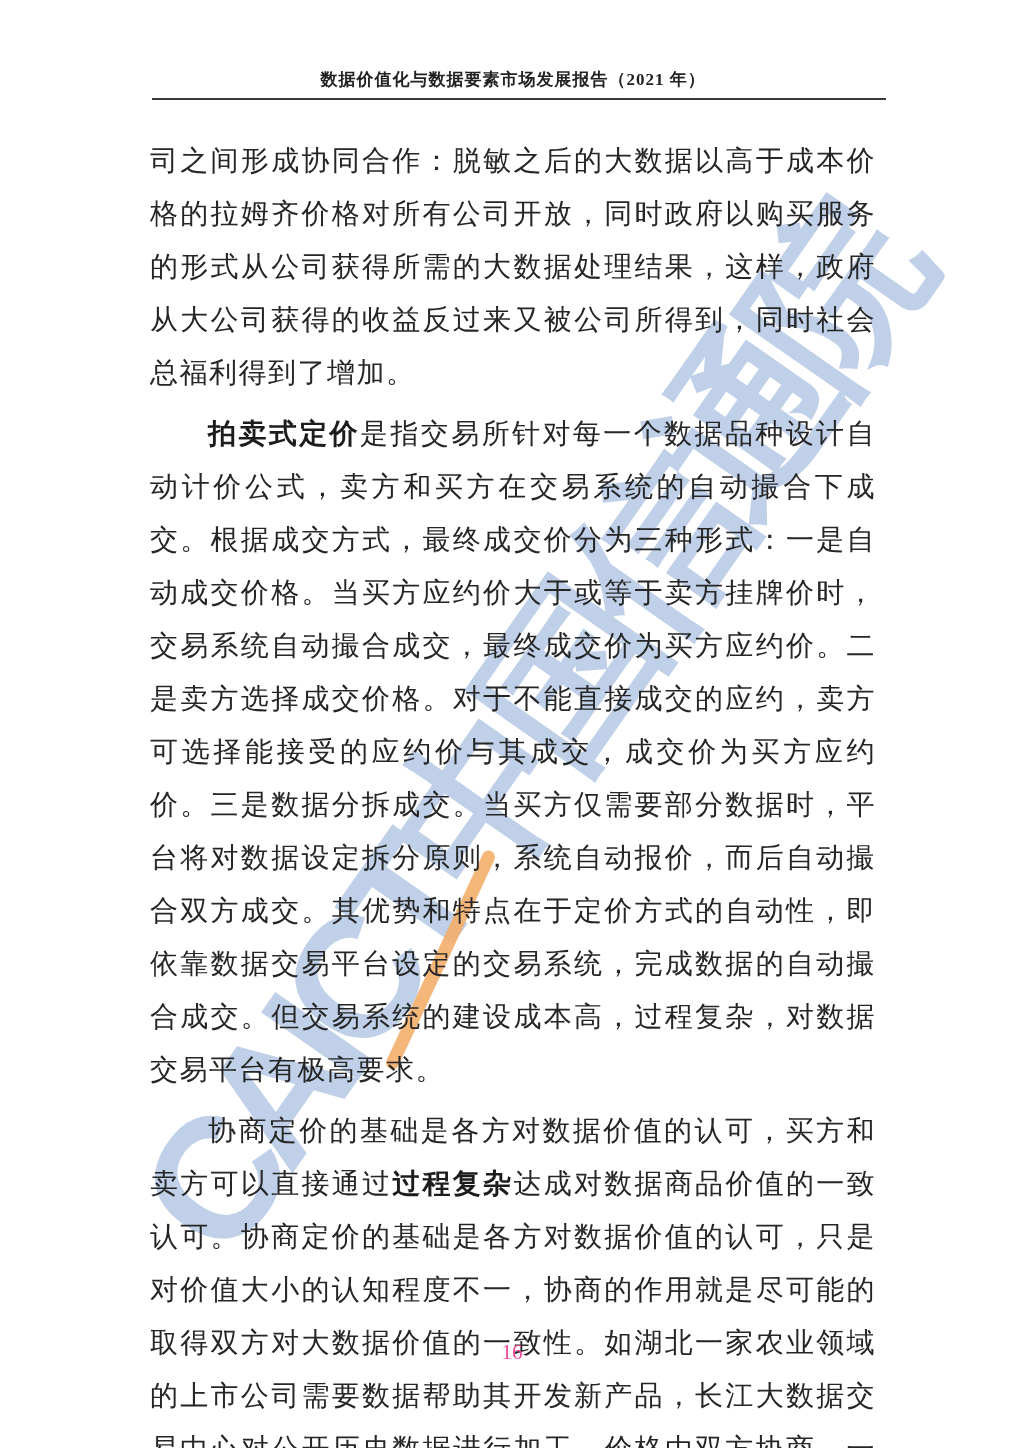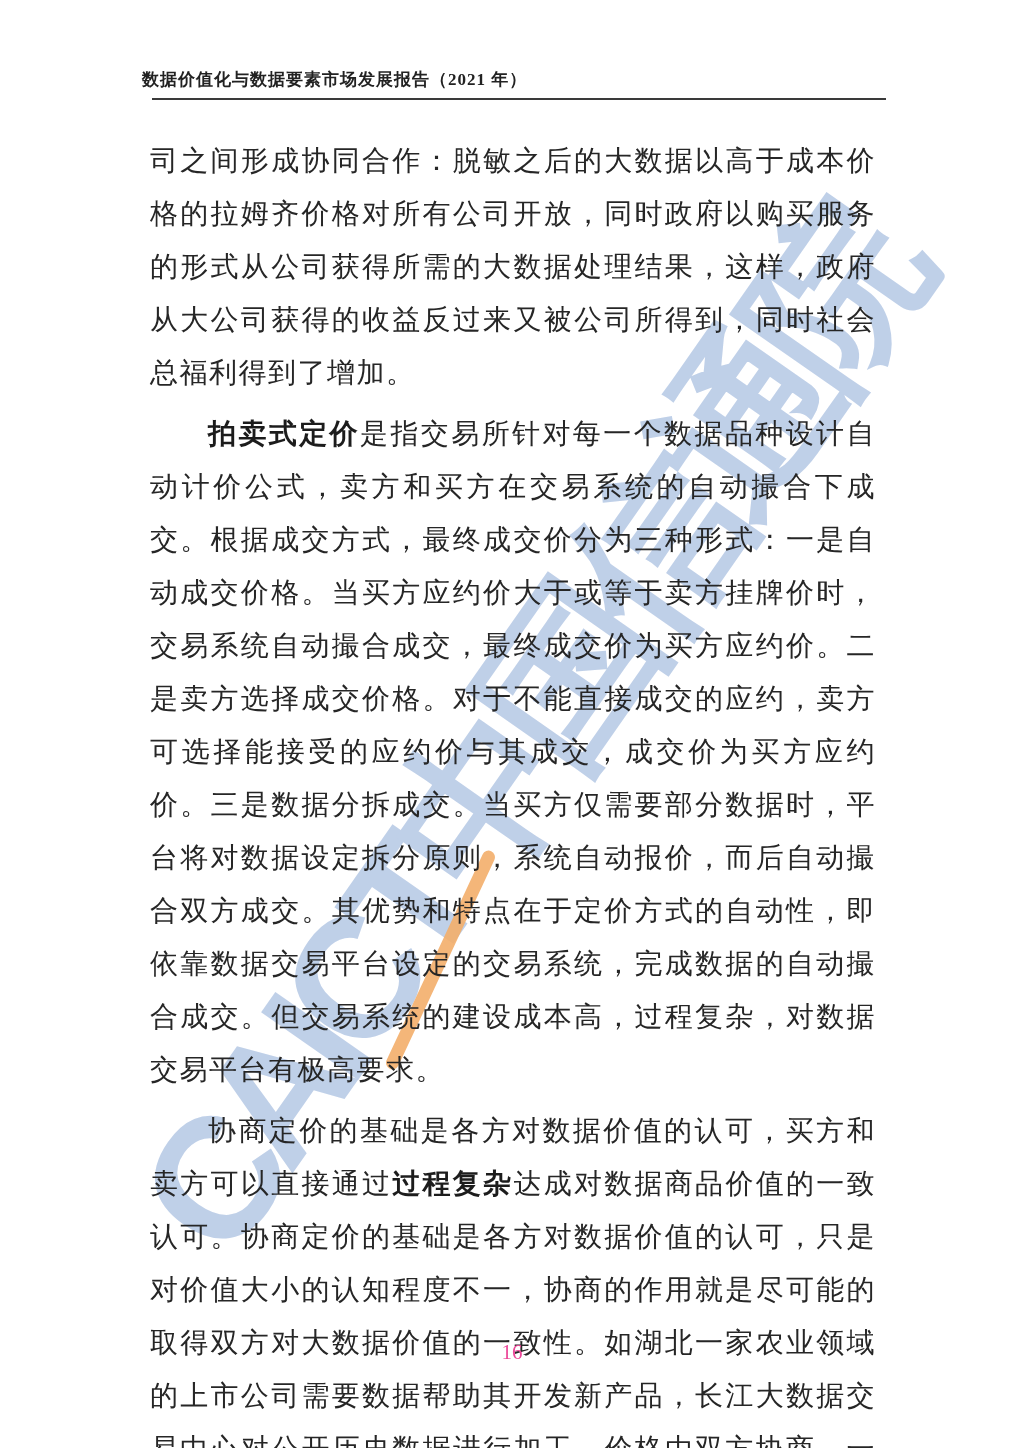--- a/index.html
+++ b/index.html
@@ -10,20 +10,21 @@
     background: #ffffff;
     overflow: hidden;
     font-family: "Liberation Serif", serif;
   }
   
   .header-title {
     position: absolute;
     top: 68px;
     left: 142px;
     width: 742px;
+    text-align: center;
     font-size: 17px;
     font-weight: bold;
     color: #222222;
     letter-spacing: 1px;
     z-index: 2;
   }
   .header-rule {
     position: absolute;
     top: 98px;
     left: 152px;

